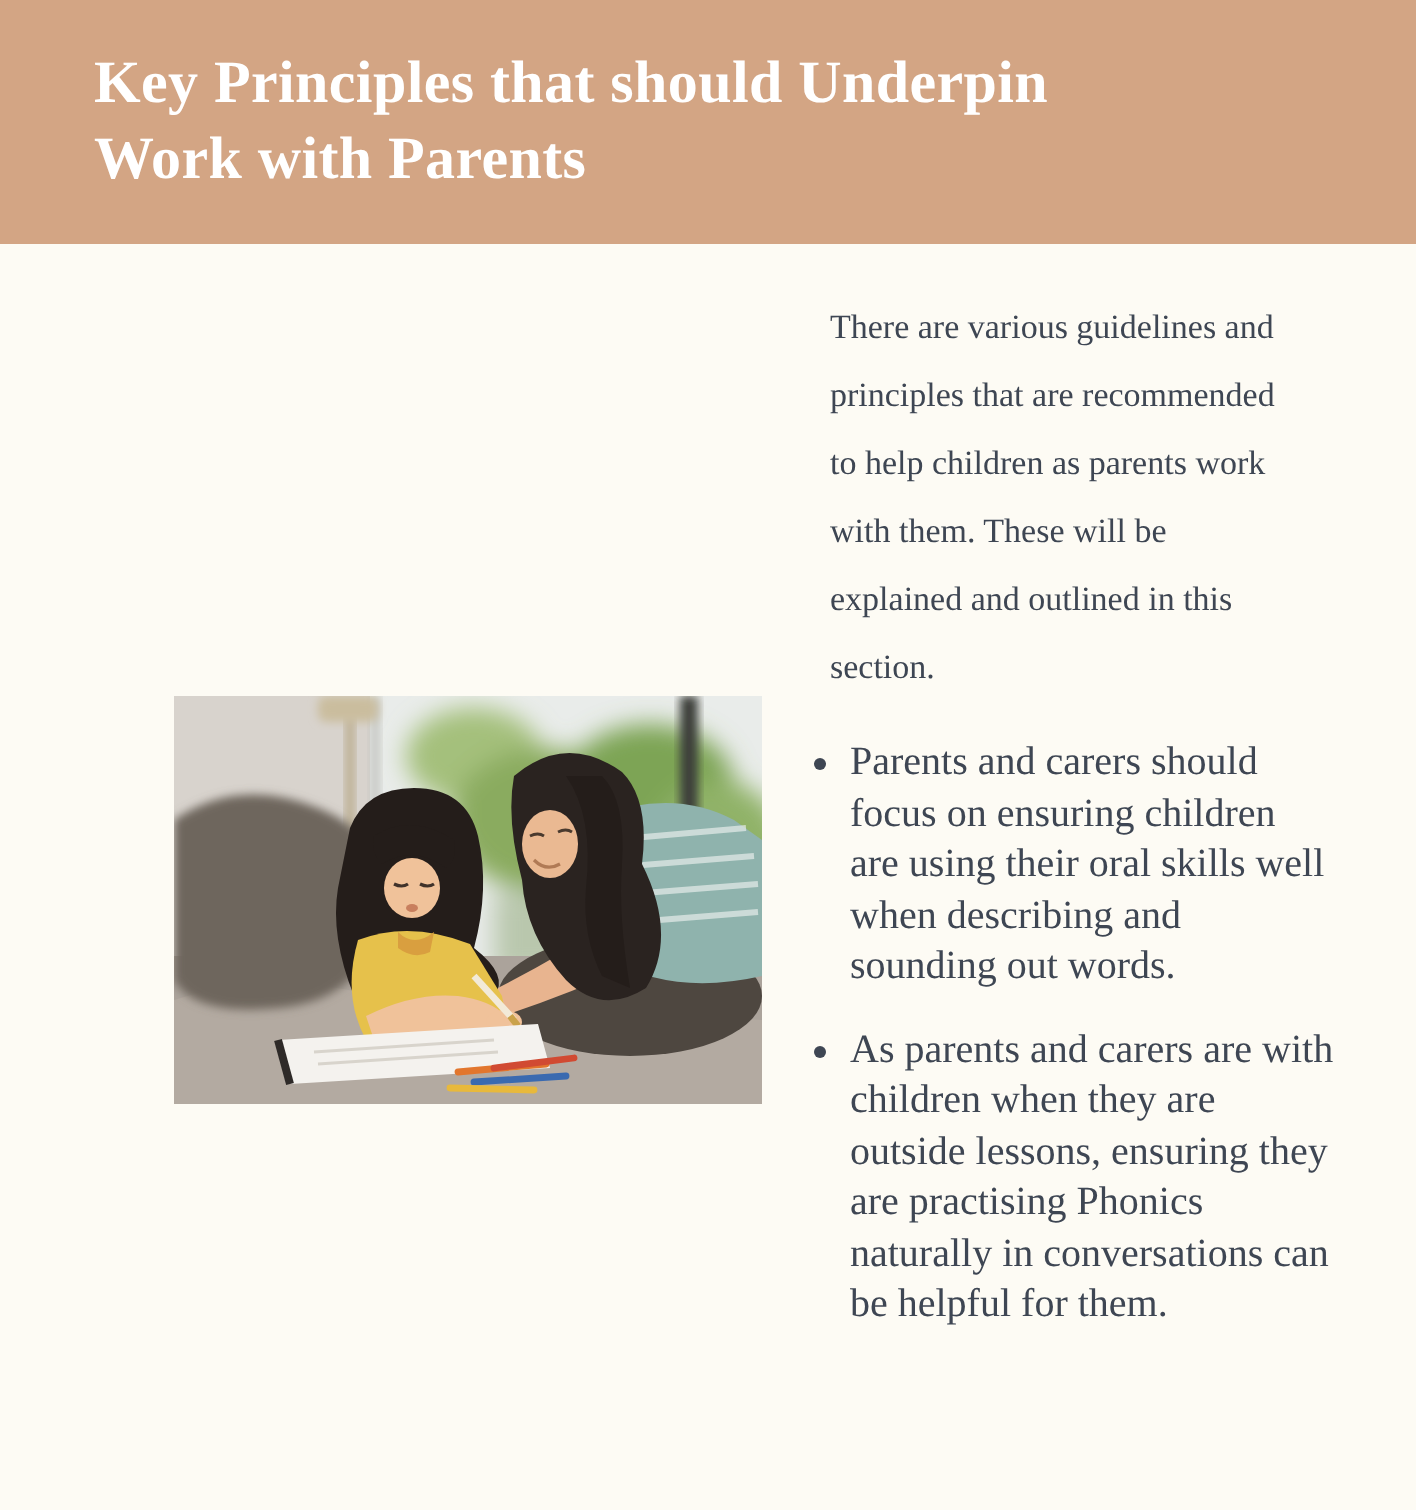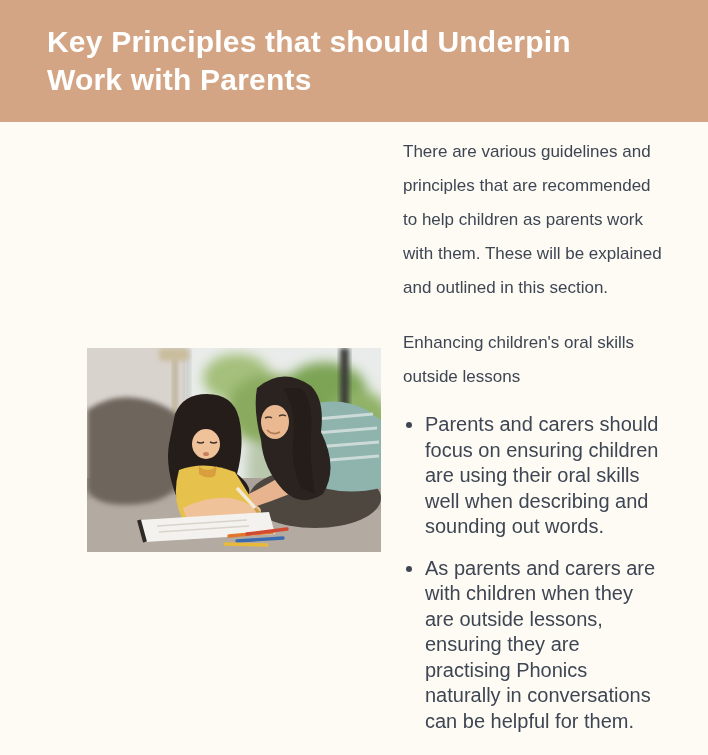--- a/index.html
+++ b/index.html
@@ -6,21 +6,21 @@
     margin: 0;
     padding: 0;
     background: #fdfbf4;
   }
   .page {
     position: relative;
     width: 708px;
     height: 755px;
     overflow: hidden;
     background: var(--page_bg, #fdfbf4);
-    font-family: Liberation Sans, sans-serif;
+    font-family: Liberation Serif, serif;
     color: var(--body_text, #3e4653);
   }
   .banner {
     position: absolute;
     left: 0; top: 0;
     width: 708px;
     height: 122px;
     background: var(--banner_bg, #d3a584);
     display: flex;
     align-items: center;
@@ -43,21 +43,21 @@
     overflow: hidden;
   }
   .photo svg { display: block; width: 100%; height: 100%; }
   .right-col {
     position: absolute;
     left: 399px;
     top: 131px;
     width: 268px;
   }
   .right-col p {
-    margin: 4px;
+    margin: 16px;
     font-size: 17px;
     line-height: 34px;
   }
   .right-col p.second { margin-top: 21px; }
   .right-col ul {
     margin: 18px 0 0 0;
     padding-left: 26px;
   }
   .right-col li {
     font-size: 20px;
@@ -146,20 +146,19 @@
         <path d="M142 188 L 186 184" stroke="#e2762d"></path>
         <path d="M150 193 L 196 190" stroke="#3a6ab0"></path>
         <path d="M138 196 L 180 197" stroke="#e8b93c"></path>
         <path d="M160 186 L 200 181" stroke="#d14a32"></path>
       </g>
     </svg>
   </figure>
 
   <section class="right-col">
     <p>There are various guidelines and principles that are recommended to help children as parents work with them. These will be explained and outlined in this section.</p>
-    <p class="second">Enhancing children's oral skills outside lessons</p>
     <ul>
       <li>Parents and carers should focus on ensuring children are using their oral skills well when describing and sounding out words.</li>
       <li>As parents and carers are with children when they are outside lessons, ensuring they are practising Phonics naturally in conversations can be helpful for them.</li>
     </ul>
   </section>
 
 </div>
 
 </body></html>

